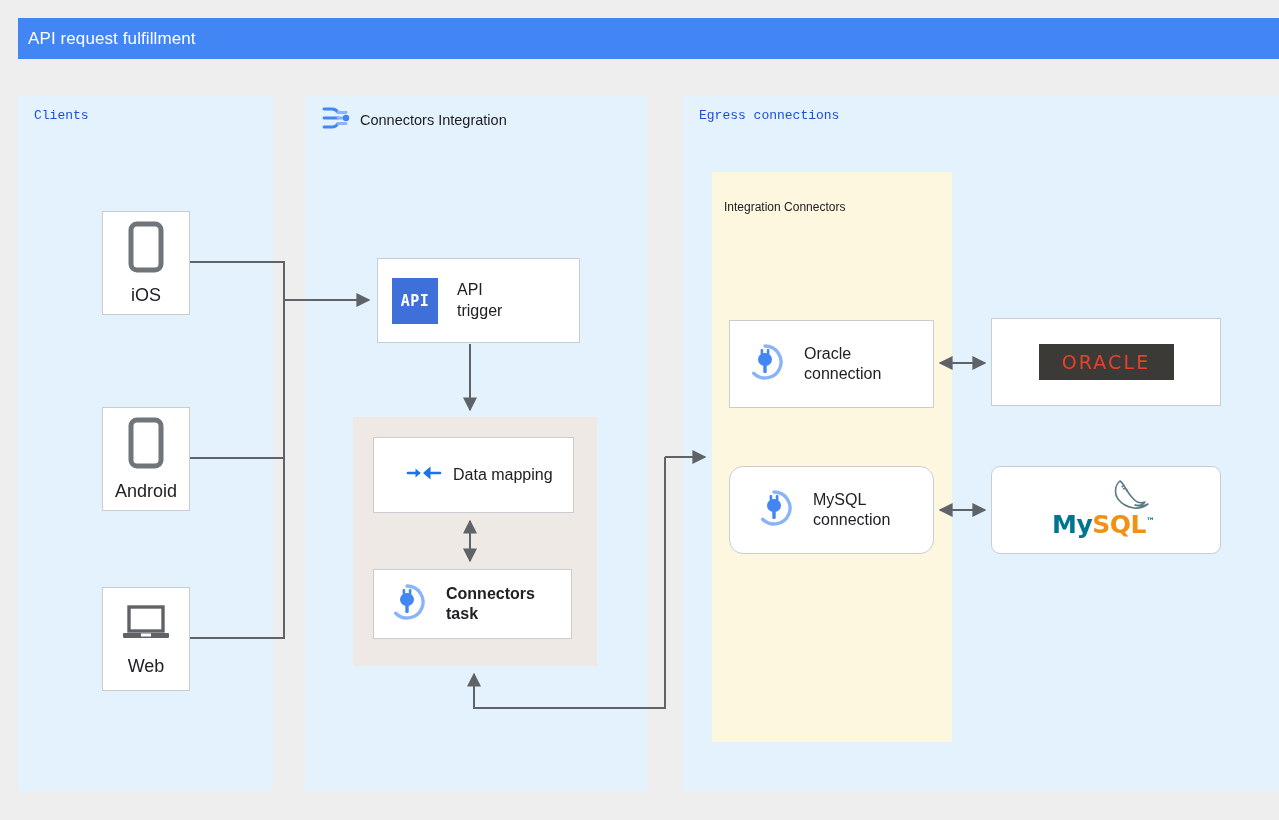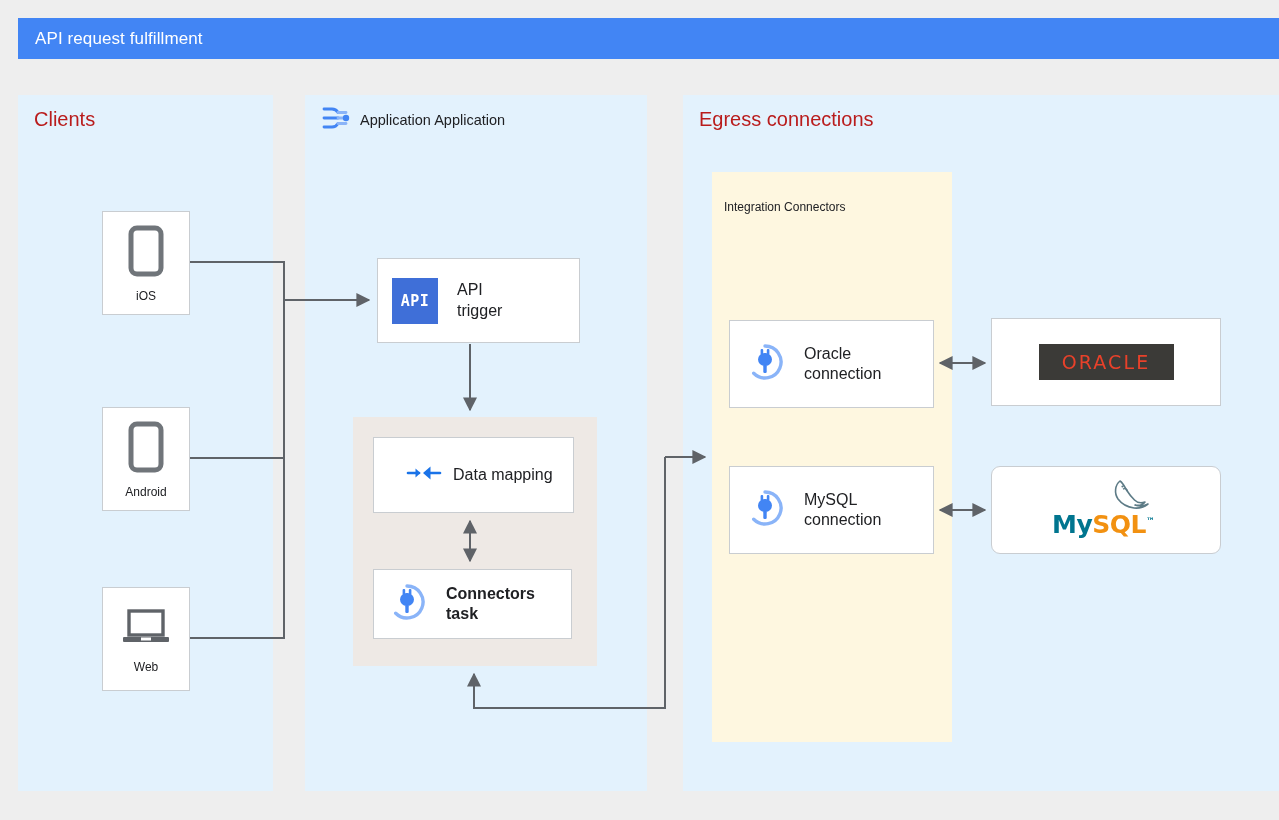--- a/index.html
+++ b/index.html
@@ -27,36 +27,37 @@
     top: 18px;
     width: 1261px;
     height: 41px;
     background: #4285f4;
     display: flex;
     align-items: center;
   }
   .titlebar .title-text {
     color: #ffffff;
     font-size: 17px;
-    padding-left: 17px;
+    padding-left: 10px;
     letter-spacing: .1px;
   }
 
   
   .panel {
     position: absolute;
     background: #e3f2fd;
   }
   .panel > .panel-title {
     position: absolute;
     left: 16px;
     top: 13px;
-    font-size: 20px;
-    color: #b91c1c;
+    font-size: 13px;
+    color: #1d4ed8;
     white-space: nowrap;
+    font-family: Liberation Mono, monospace;
   }
   #panel-clients  { left: 18px;  top: 95px; width: 255px; height: 696px; }
   #panel-appint   { left: 305px; top: 95px; width: 342px; height: 696px; }
   #panel-egress   { left: 683px; top: 95px; width: 596px; height: 696px; }
 
   
   .lane-head {
     position: absolute;
     left: 16px;
     top: 8px;
@@ -122,33 +123,33 @@
     background: #ffffff;
     border: 1px solid #c9cdd1;
     box-sizing: border-box;
     display: flex;
     flex-direction: column;
     align-items: center;
     justify-content: center;
     gap: 7px;
   }
   .device .device-label {
-    font-size: 12px;
+    font-size: 18px;
     color: #202124;
   }
   #dev-ios     { left: 102px; top: 211px; }
   #dev-android { left: 102px; top: 407px; }
   #dev-web     { left: 102px; top: 587px; }
 
   
   #node-api-trigger { left: 377px; top: 258px; width: 203px; height: 85px; padding-left: 14px; gap: 19px; }
   #node-data-map    { left: 373px; top: 437px; width: 201px; height: 76px; padding-left: 32px; gap: 11px; }
   #node-conn-task   { left: 373px; top: 569px; width: 199px; height: 70px; padding-left: 14px; gap: 20px; font-weight: bold; }
   #node-oracle-conn { left: 729px; top: 320px; width: 205px; height: 88px; padding-left: 16px; gap: 20px; }
-  #node-mysql-conn  { left: 729px; top: 466px; width: 205px; height: 88px; padding-left: 16px; gap: 20px; }
+  #node-mysql-conn  { left: 729px; top: 466px; width: 205px; height: 88px; padding-left: 25px; gap: 20px; border-radius: 14px; }
 
   
   #box-oracle-logo { left: 991px; top: 318px; width: 230px; height: 88px; justify-content: center; }
   #box-mysql-logo  { left: 991px; top: 466px; width: 230px; height: 88px; justify-content: center; border-radius: 9px; }
 
   
   .oracle-logo {
     width: 135px;
     height: 36px;
     background: #3b3a37;
@@ -237,21 +238,21 @@
         <svg width="30" height="30" viewBox="0 0 30 30">
           <path d="M3 6 L11 6 Q15 6 17 9.5" stroke="#4285f4" stroke-width="2.8" fill="none" stroke-linecap="round"></path>
           <path d="M3 15 L17 15" stroke="#4285f4" stroke-width="2.8" fill="none" stroke-linecap="round"></path>
           <path d="M3 24 L11 24 Q15 24 17 20.5" stroke="#4285f4" stroke-width="2.8" fill="none" stroke-linecap="round"></path>
           <path d="M17 9.5 L25 9.5" stroke="#8ab4f8" stroke-width="2.8" fill="none" stroke-linecap="round"></path>
           <path d="M17 20.5 L25 20.5" stroke="#8ab4f8" stroke-width="2.8" fill="none" stroke-linecap="round"></path>
           <path d="M17 15 L23 15" stroke="#8ab4f8" stroke-width="2.8" fill="none" stroke-linecap="round"></path>
           <circle cx="25" cy="15" r="3.2" fill="#4285f4"></circle>
         </svg>
       </span>
-      <span class="lane-head-label">Application Application</span>
+      <span class="lane-head-label">Connectors Integration</span>
     </div>
   </div>
 
   <div class="panel" id="panel-egress">
     <span class="panel-title">Egress connections</span>
   </div>
 
   <div id="group-connectors">
     <span class="group-title">Integration Connectors</span>
   </div>

